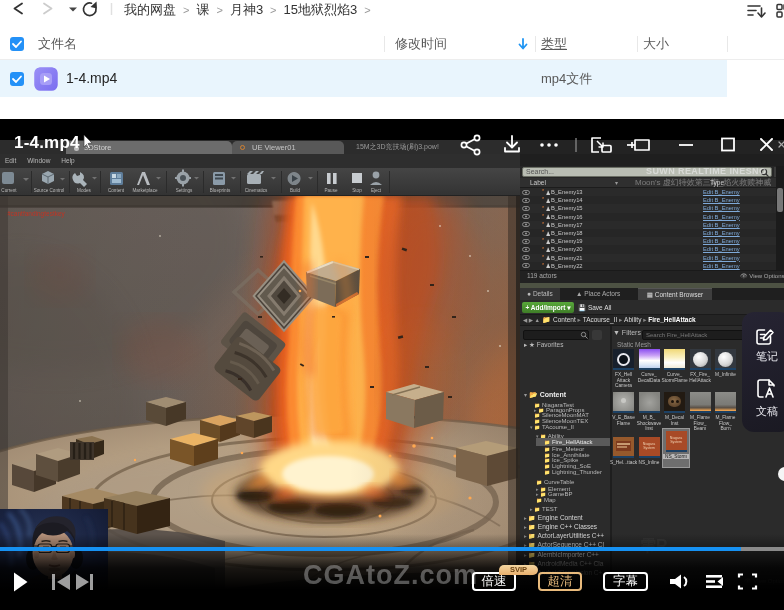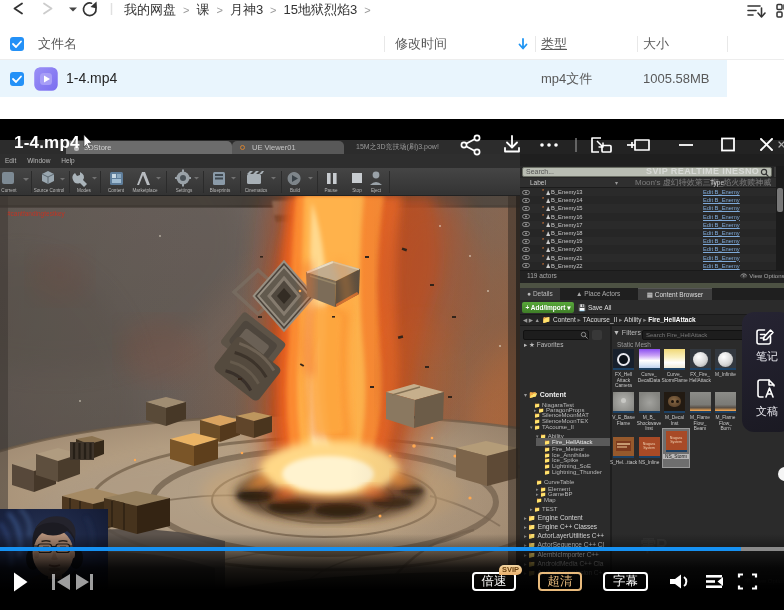--- a/index.html
+++ b/index.html
@@ -75,21 +75,20 @@
           <stop offset="0" stop-color="#80695a" stop-opacity="0"></stop>
           <stop offset="0.55" stop-color="#80695a" stop-opacity="0.22"></stop>
           <stop offset="1" stop-color="#76604f" stop-opacity="0.3"></stop>
         </linearGradient>
       </defs>
     <rect x="6" y="6" width="12" height="12" rx="3.5" fill="#a79ef7"></rect>
     <path d="M10 8.6 L16 12 L10 15.4 Z" fill="#fff"></path>
   </svg>
   <div class="abs" style="left:66px;top:0;height:37px;line-height:37px;font-size:14px;color:#262626;">1-4.mp4</div>
   <div class="abs" style="left:541px;top:0;height:37px;line-height:37px;font-size:13px;color:#595959;">mp4文件</div>
-  <div class="abs" style="left:643px;top:0;height:37px;line-height:37px;font-size:13px;color:#595959;">1005.58MB</div>
 </div>
 
 <div class="abs" id="player" style="left:0;top:119px;width:784px;height:491px;background:#000;overflow:hidden;">
 
   <div class="abs" id="video" style="left:0;top:0;width:784px;height:477px;">
 
     <div class="abs" style="left:0;top:21px;width:520px;height:14px;background:#2c2c2c;"></div>
     <div class="abs" style="left:520px;top:21px;width:264px;height:14px;background:#232323;"></div>
     <div class="abs" style="left:66px;top:22px;width:166px;height:13px;background:#6c6c6c;border-radius:5px 5px 0 0;"></div>
     <div class="abs" style="left:74px;top:26.5px;width:5px;height:5px;background:#c0c0c0;border-radius:50%;"></div>
@@ -459,21 +458,21 @@
 
     <div class="abs" id="uepanel" style="left:520px;top:47px;width:264px;height:430px;background:#262626;overflow:hidden;font-family:'Liberation Sans',sans-serif;">
 
       <div class="abs" style="left:2px;top:1px;width:250px;height:10px;background:#b9bdb3;border-radius:2px;border:1px solid #6a6e64;"></div>
       <div class="abs" style="left:6px;top:1px;font-size:7px;line-height:10px;color:#555;">Search...</div>
       <svg class="abs" style="left:240px;top:2px;" width="10" height="9">
             <circle cx="4" cy="4" r="2.6" fill="none" stroke="#333" stroke-width="1.2"></circle>
             <line x1="6" y1="6" x2="8.6" y2="8.6" stroke="#333" stroke-width="1.2"></line>
           </svg>
       <div class="abs" style="left:254px;top:1px;width:9px;height:10px;background:#3a3a3a;color:#ccc;font-size:7px;text-align:center;line-height:10px;">▾</div>
-      <div class="abs" style="left:126px;top:0px;font-size:9px;font-weight:bold;color:rgba(235,235,235,0.62);letter-spacing:0.4px;white-space:nowrap;">SVIP REALTIME INESNO</div>
+      <div class="abs" style="left:126px;top:0px;font-size:9px;font-weight:bold;color:rgba(235,235,235,0.62);letter-spacing:0.4px;white-space:nowrap;">SUWN REALTIME INESNO</div>
 
       <div class="abs" style="left:0;top:12px;width:256px;height:10px;background:#2f2f2f;border-bottom:1px solid #1c1c1c;"></div>
       <div class="abs" style="left:10px;top:12px;font-size:6.5px;line-height:10px;color:#ccc;">Label</div>
       <div class="abs" style="left:95px;top:12px;font-size:6px;line-height:10px;color:#999;">▾</div>
       <div class="abs" style="left:190px;top:12px;font-size:6.5px;line-height:10px;color:#ccc;">Type</div>
       <div class="abs" style="left:115px;top:12px;font-size:8px;line-height:10px;color:rgba(225,225,225,0.42);white-space:nowrap;">Moon's 虚幻特效第三期_焰火救赎神威</div>
 
       <div class="abs" id="outrows" style="left:0;top:22px;width:256px;height:82px;">
             <div class="abs" style="left:0;top:0.0px;width:256px;height:8.2px;background:#2a2a2a;">
 <svg class="abs" style="left:2px;top:1.5px" width="8" height="5">
@@ -837,36 +836,37 @@
     </g>
     <g stroke="#aaa" stroke-width="1.2" stroke-linecap="round">
       <line x1="324" y1="9" x2="329" y2="14"></line>
           <line x1="329" y1="9" x2="324" y2="14"></line>
     </g>
   </svg>
 
   <div class="abs" style="left:0;top:415px;width:784px;height:62px;background:linear-gradient(rgba(0,0,0,0),rgba(0,0,0,0.85) 55%,#000 90%);"></div>
   <div class="abs" style="left:0;top:477px;width:784px;height:14px;background:#000;"></div>
 
+  <div class="abs" style="left:303px;top:441px;font-size:27px;color:rgba(200,200,200,0.42);font-weight:bold;letter-spacing:1px;">CGAtoZ.com</div>
 
   <div class="abs" style="left:0;top:428px;width:784px;height:3.5px;background:#8a8a8a;"></div>
   <div class="abs" style="left:0;top:428px;width:741px;height:3.5px;background:#1691f2;"></div>
 
   <svg class="abs" style="left:0;top:450px;" width="110" height="26">
     <path d="M14 3.5 L27.5 13 L14 22.5 Z" fill="#fff"></path>
     <g fill="rgba(255,255,255,0.62)">
       <rect x="52" y="5" width="3" height="16"></rect>
       <path d="M70 5 L57 13 L70 21 Z"></path>
       <path d="M76 5 L89 13 L76 21 Z"></path>
       <rect x="90" y="5" width="3" height="16"></rect>
     </g>
   </svg>
 
   <div class="abs" style="left:472px;top:453px;width:44px;height:19px;border:2px solid #fff;border-radius:4px;color:#fff;font-size:12.5px;text-align:center;line-height:15px;">倍速</div>
-  <div class="abs" style="left:499px;top:446px;width:23px;height:10px;background:linear-gradient(#f5d6a0,#e9b06e);border-radius:5px 5px 5px 1px;color:#6b4312;font-size:7.5px;font-weight:bold;text-align:center;line-height:10px;">SVIP</div>
+  <div class="abs" style="left:499px;top:446px;width:39px;height:10px;background:linear-gradient(#f5d6a0,#e9b06e);border-radius:5px 5px 5px 1px;color:#6b4312;font-size:7.5px;font-weight:bold;text-align:center;line-height:10px;">SVIP</div>
   <div class="abs" style="left:538px;top:453px;width:44px;height:19px;border:2px solid #e9bb7d;border-radius:4px;color:#e9bb7d;font-size:12.5px;text-align:center;line-height:15px;">超清</div>
   <div class="abs" style="left:603px;top:453px;width:45px;height:19px;border:2px solid #fff;border-radius:4px;color:#fff;font-size:12.5px;text-align:center;line-height:15px;">字幕</div>
 
   <svg class="abs" style="left:668px;top:453px;" width="92" height="19">
 
     <path d="M2 7 H7 L13 2.5 V16.5 L7 12 H2 Z" fill="#fff"></path>
     <path d="M16 5 A 5.5 5.5 0 0 1 16 14" fill="none" stroke="#fff" stroke-width="2"></path>
 
     <g fill="#fff">
       <rect x="38" y="3" width="16" height="2.6"></rect>

